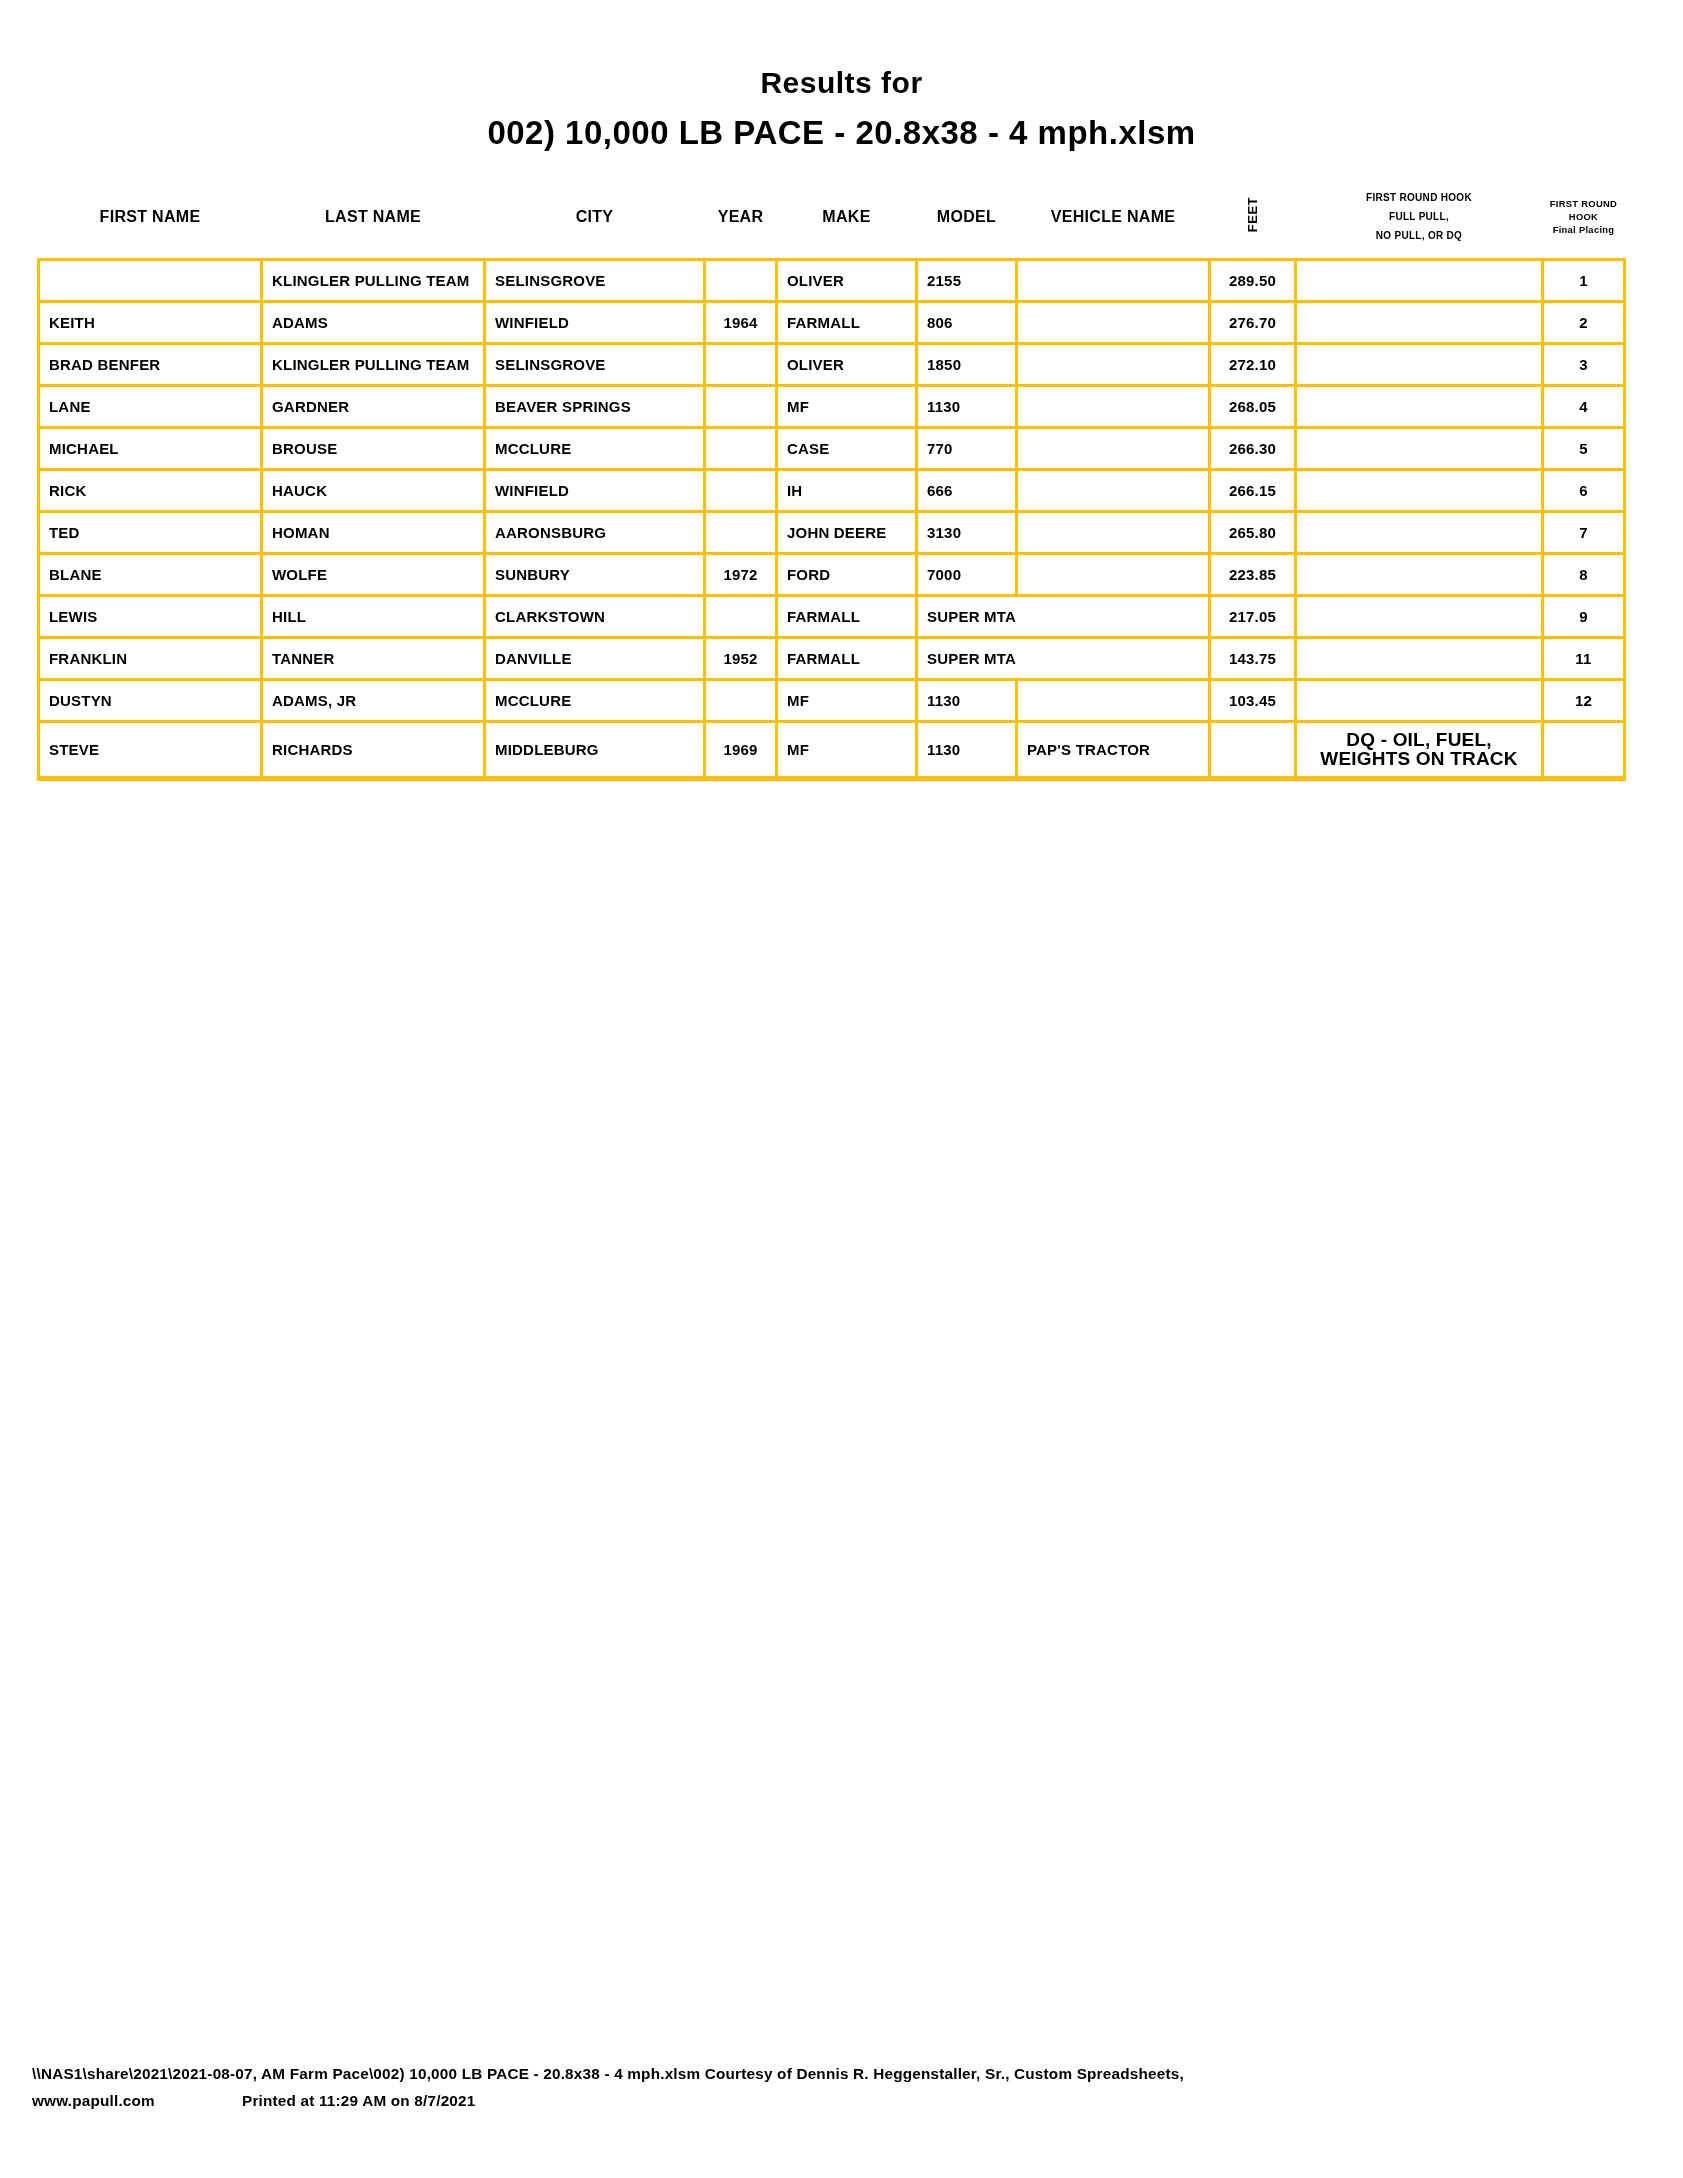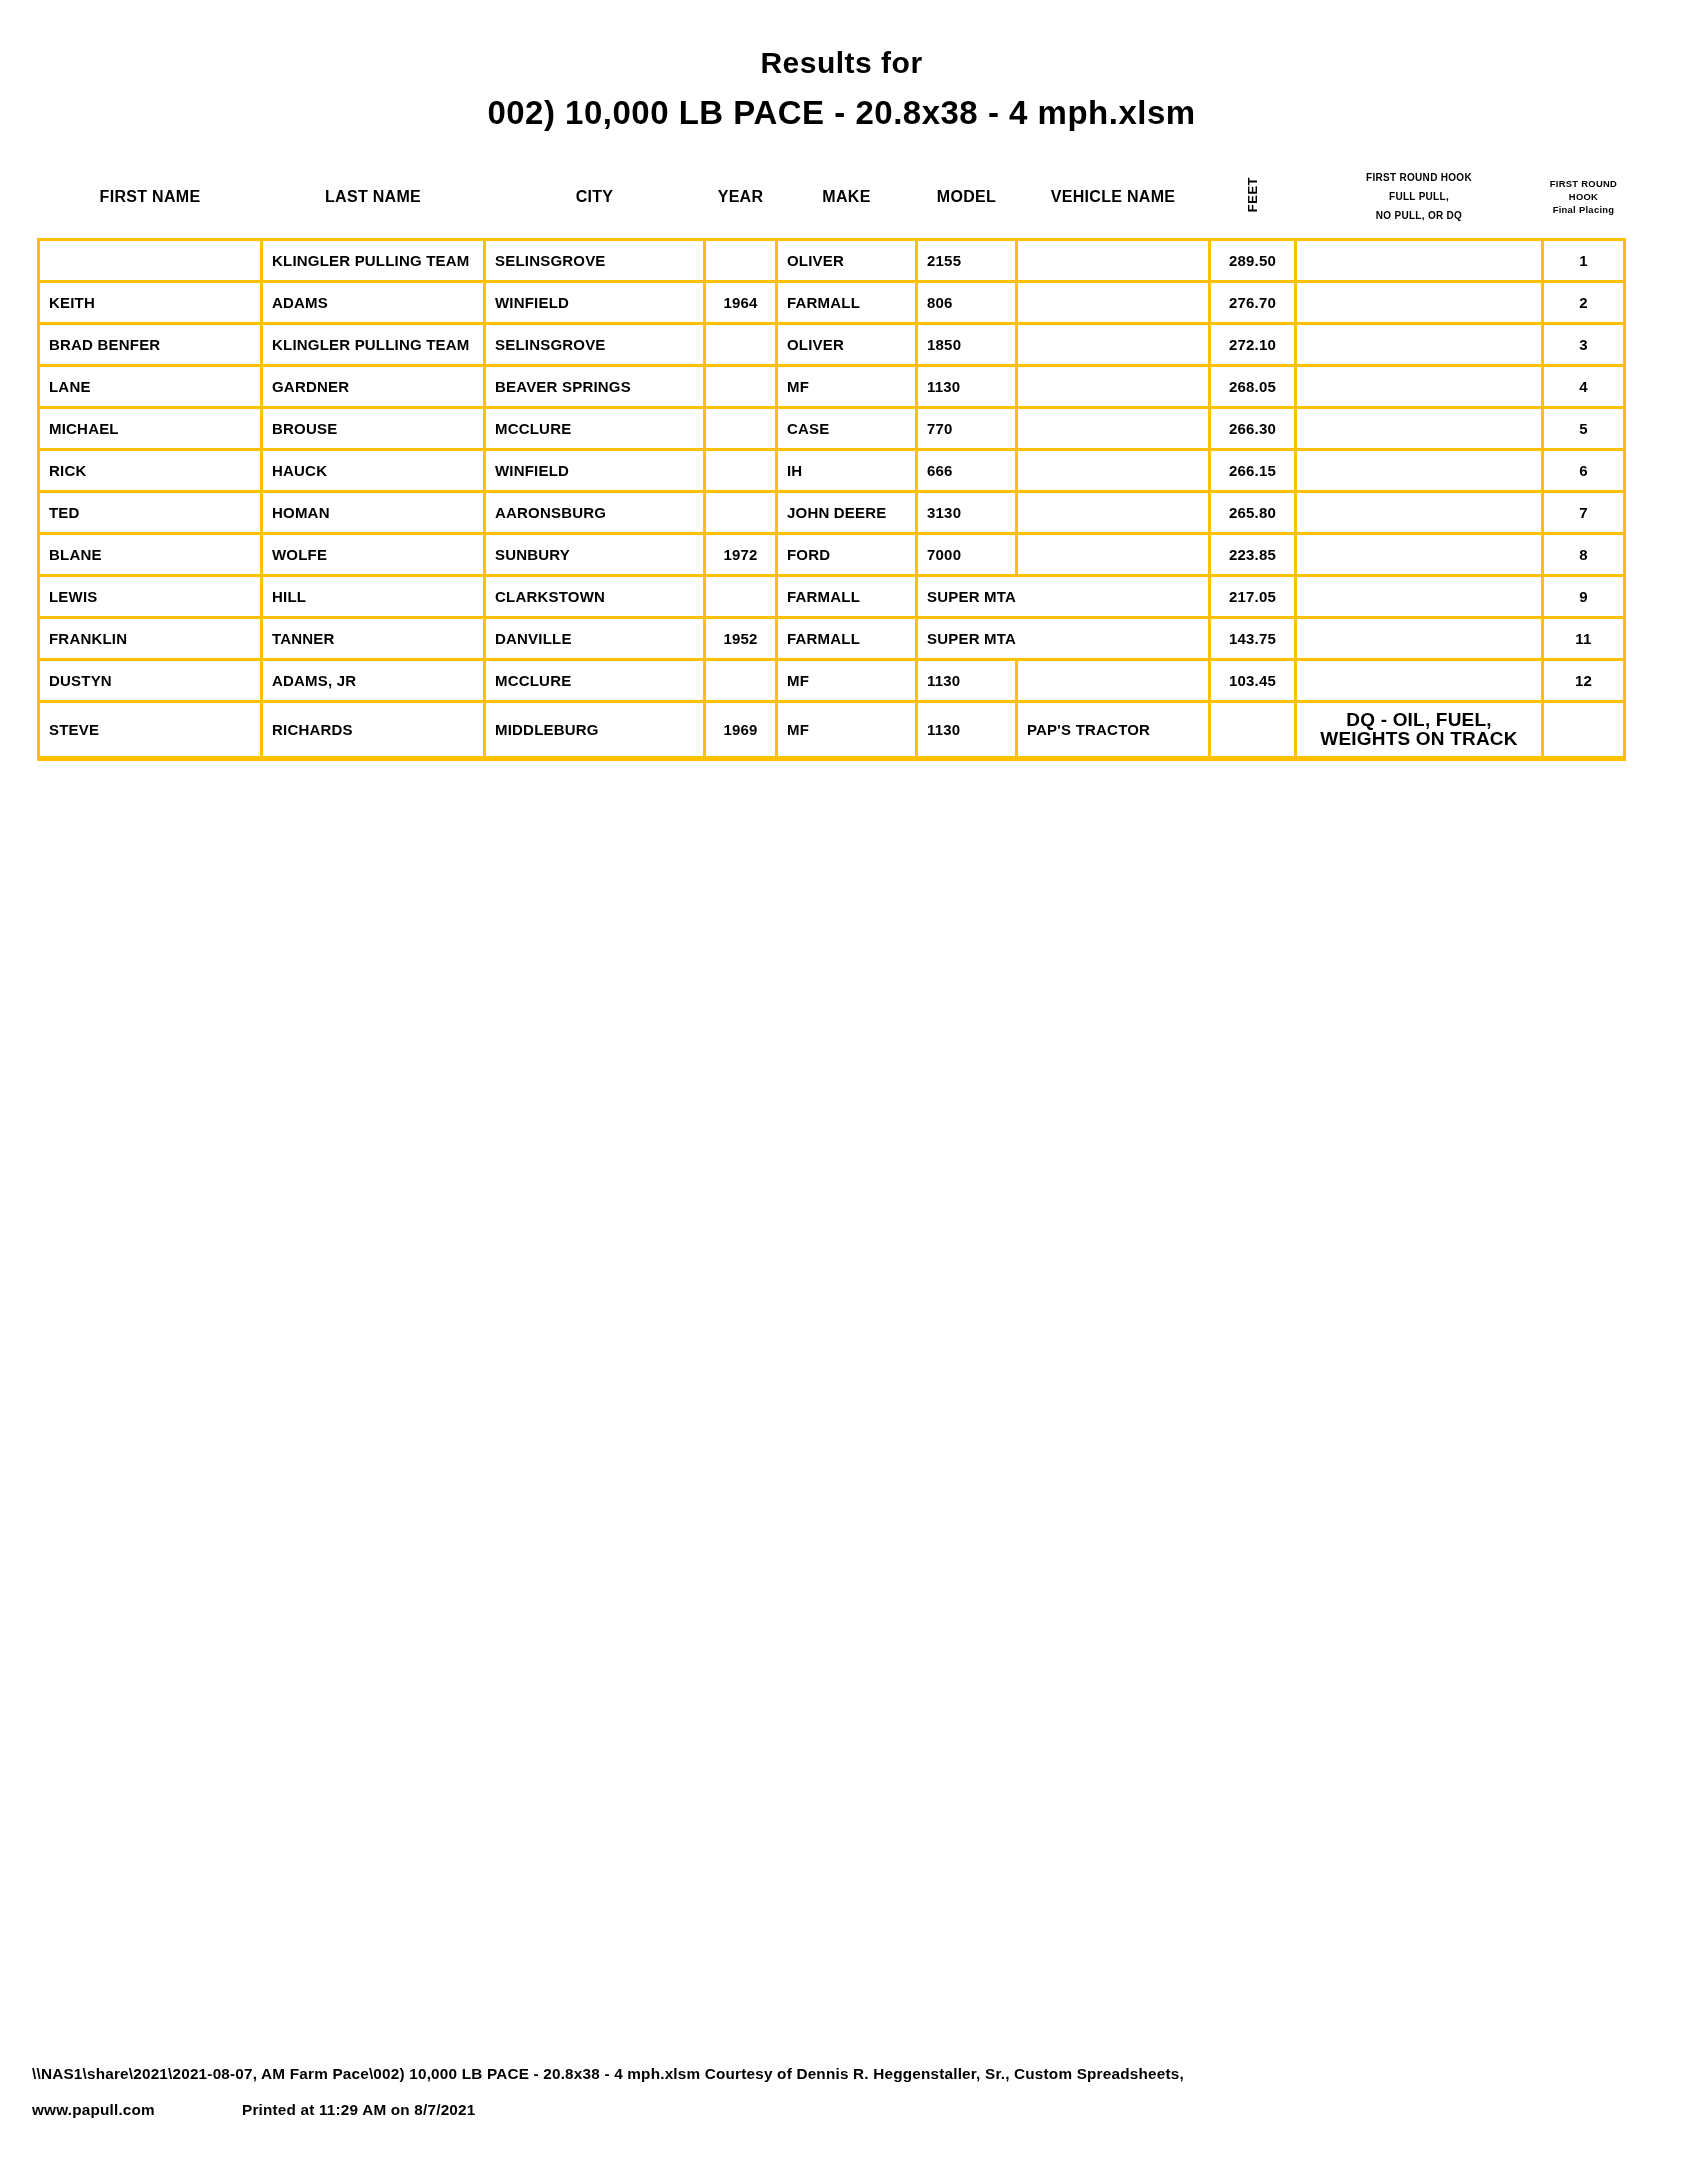--- a/index.html
+++ b/index.html
@@ -7,21 +7,21 @@
   html, body { background: #ffffff; }
   .page {
     position: relative;
     width: 1683px;
     height: 2178px;
     background: #ffffff;
     font-family: "Liberation Sans", sans-serif;
     color: #000000;
     overflow: hidden;
   }
-  .title-block { padding-top: 46px; text-align: center; }
+  .title-block { padding-top: 66px; text-align: center; }
   .title-line1 { font-size: 30px; font-weight: bold; letter-spacing: 0.5px; }
   .title-line2 { font-size: 33px; font-weight: bold; margin-top: 14px; letter-spacing: 0.5px; }
 
   table.results {
     border-collapse: collapse;
     table-layout: fixed;
     margin-left: 37px;
     margin-top: 24px;
   }
   table.results thead th {
@@ -67,21 +67,21 @@
     line-height: 19px;
   }
   .footer {
     position: absolute;
     left: 32px;
     top: 2065px;
     font-size: 15.3px;
     font-weight: bold;
     letter-spacing: 0.2px;
   }
-  .footer-line2 { margin-top: 18px; }
+  .footer-line2 { margin-top: 9px; }
   .footer-site { display: inline-block; width: 210px; }
 </style>
 </head>
 <body>
 
 <div class="page">
 
   <div class="title-block">
     <div class="title-line1">Results for</div>
     <div class="title-line2">002) 10,000 LB PACE - 20.8x38 - 4 mph.xlsm</div>

